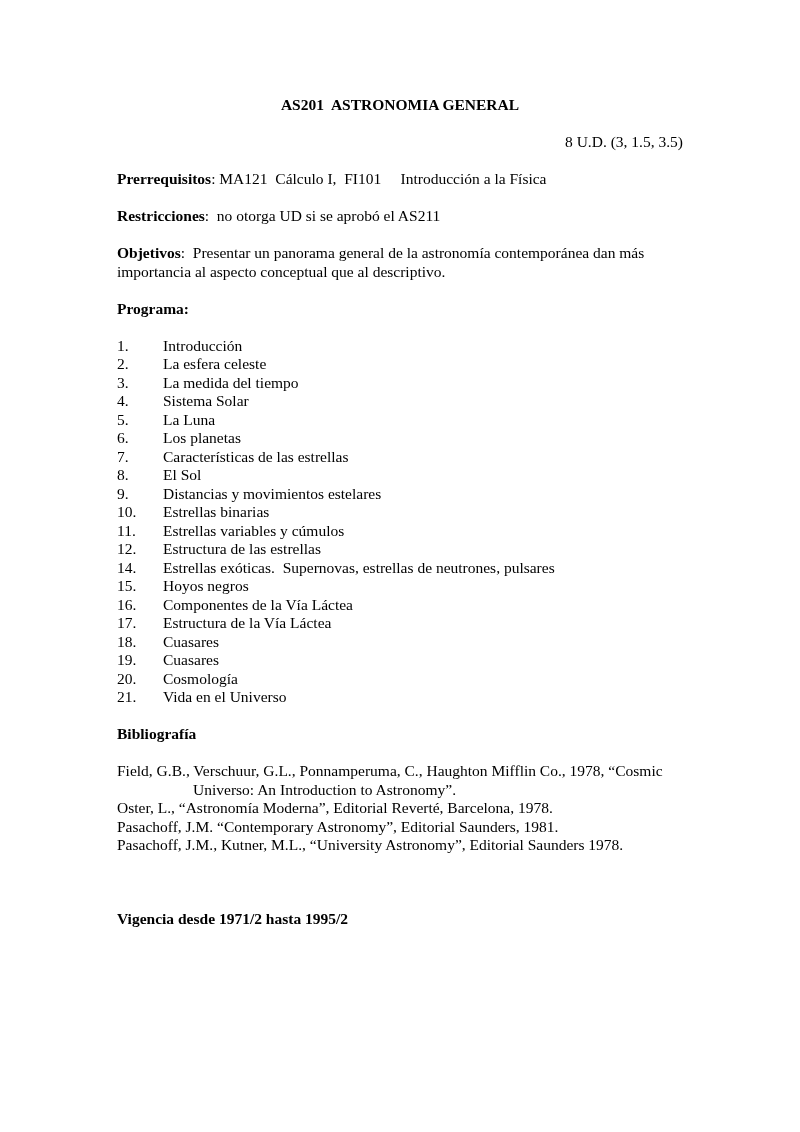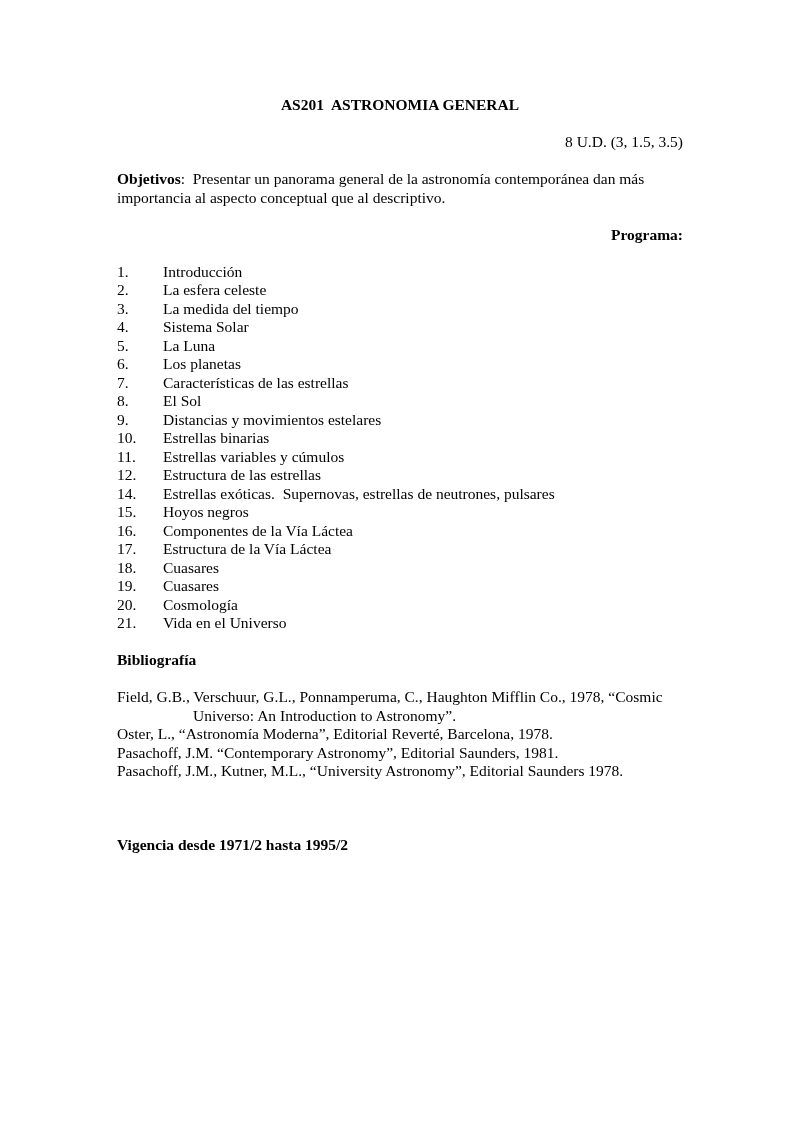--- a/index.html
+++ b/index.html
@@ -25,21 +25,21 @@
   .title-line {
     text-align: center;
     font-weight: bold;
   }
   .credits-line {
     text-align: right;
     margin-top: 18.5px;
   }
   .para { margin-top: 18.5px; }
   .bold { font-weight: bold; }
-  .program-heading { margin-top: 18.5px; font-weight: bold; text-align: right; }
+  .program-heading { margin-top: 18.5px; font-weight: bold; }
   .program-list { margin-top: 18.5px; }
   .program-item { display: flex; }
   .program-item .num {
     flex: 0 0 46px;
     white-space: pre;
   }
   .program-item .item-text { white-space: pre-wrap; }
   .bib-heading { margin-top: 18.5px; font-weight: bold; }
   .bib-list { margin-top: 18.5px; }
   .bib-entry { white-space: pre-wrap; }
@@ -51,21 +51,23 @@
 </style>
 </head>
 <body>
 
 <div class="page">
 
   <div class="line title-line">AS201  ASTRONOMIA GENERAL</div>
 
   <div class="line credits-line">8 U.D. (3, 1.5, 3.5)</div>
 
+  <div class="line para"><span class="bold">Prerrequisitos</span><span>: MA121  Cálculo I,  FI101     Introducción a la Física</span></div>
 
+  <div class="line para"><span class="bold">Restricciones</span><span>:  no otorga UD si se aprobó el AS211</span></div>
 
   <div class="line para"><span class="bold">Objetivos</span><span>:  Presentar un panorama general de la astronomía contemporánea dan más importancia al aspecto conceptual que al descriptivo.</span></div>
 
   <div class="line program-heading">Programa:</div>
 
   <div class="program-list">
     <div class="program-item">
         <span class="num">1.</span>
         <span class="item-text">Introducción</span>
       </div>

